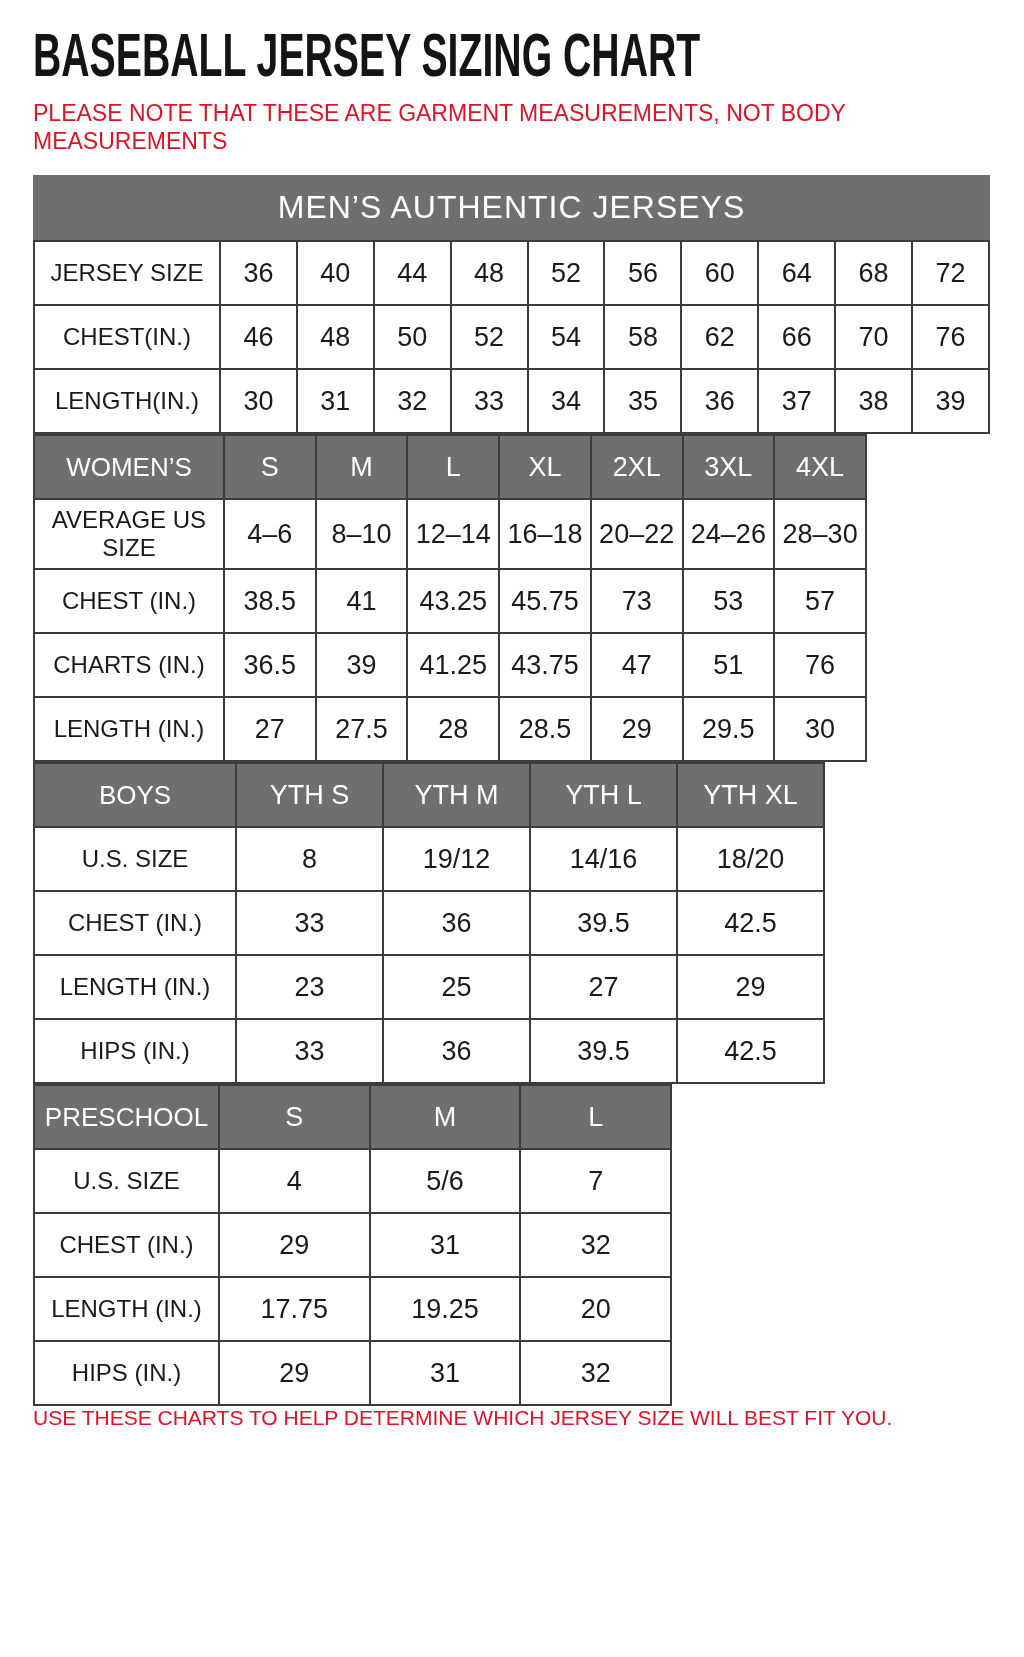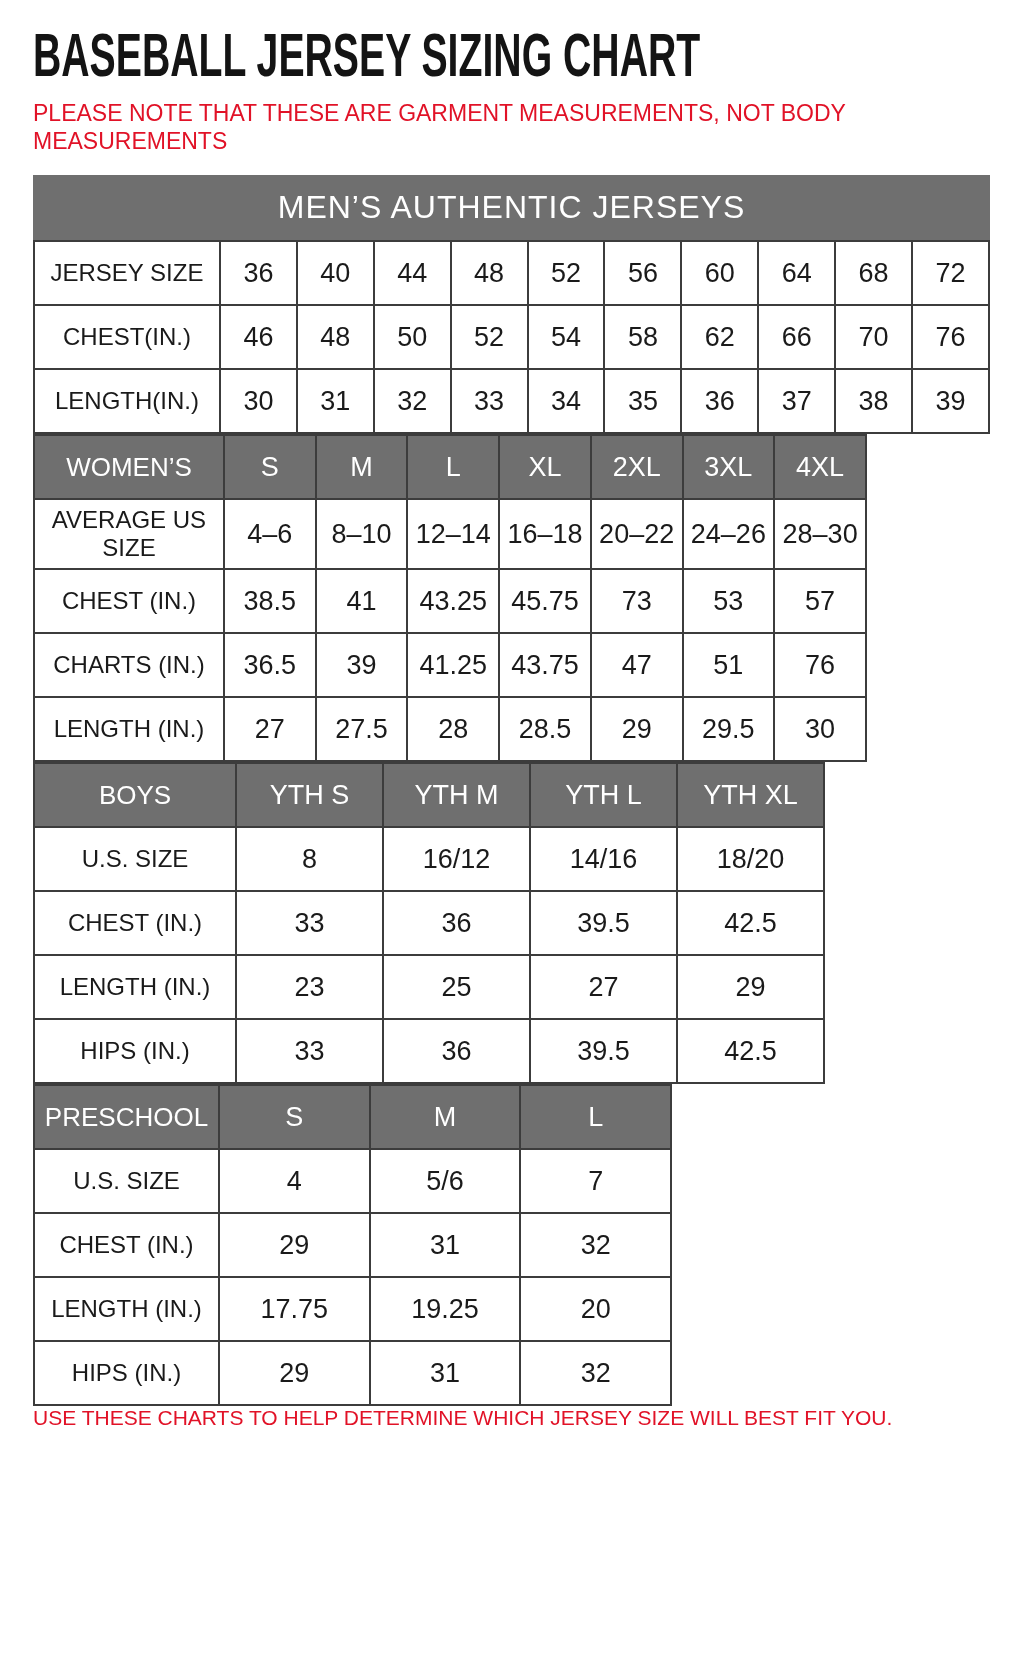--- a/index.html
+++ b/index.html
@@ -204,21 +204,21 @@
         <tr class="head-row">
           <th class="row-label head-cell">BOYS</th>
           <th class="head-cell">YTH S</th>
           <th class="head-cell">YTH M</th>
           <th class="head-cell">YTH L</th>
           <th class="head-cell">YTH XL</th>
         </tr>
         <tr class="table-row">
           <th class="row-label">U.S. SIZE</th>
           <td class="value-cell">8</td>
-          <td class="value-cell">16/12</td>
+          <td class="value-cell">19/12</td>
           <td class="value-cell">14/16</td>
           <td class="value-cell">18/20</td>
         </tr>
         <tr class="table-row">
           <th class="row-label">CHEST (IN.)</th>
           <td class="value-cell">33</td>
           <td class="value-cell">36</td>
           <td class="value-cell">39.5</td>
           <td class="value-cell">42.5</td>
         </tr>

